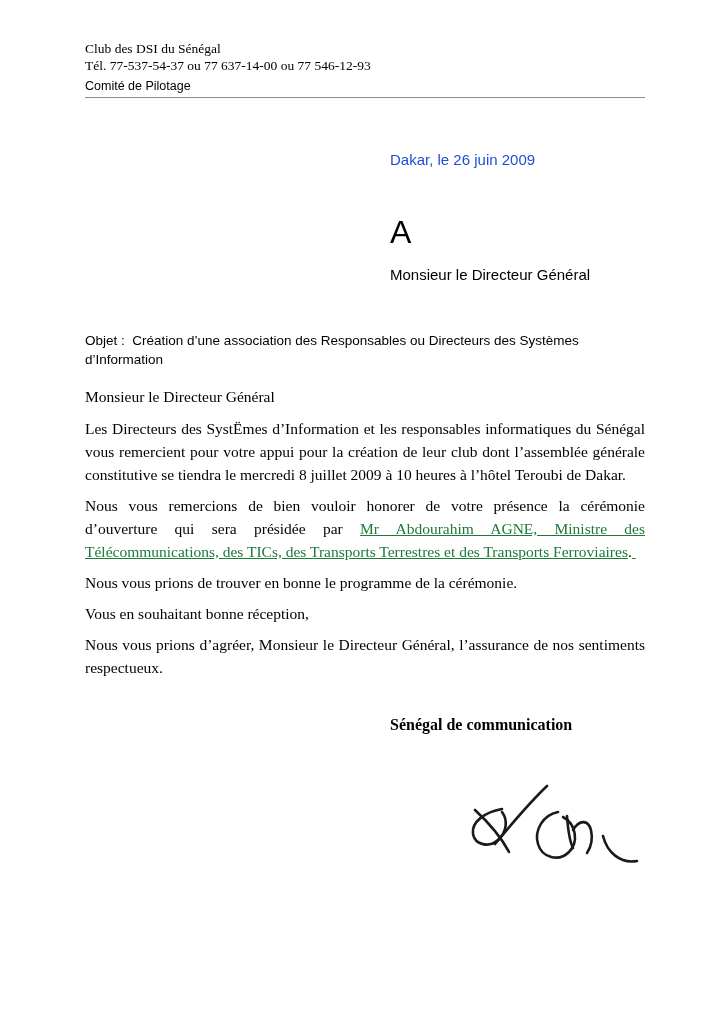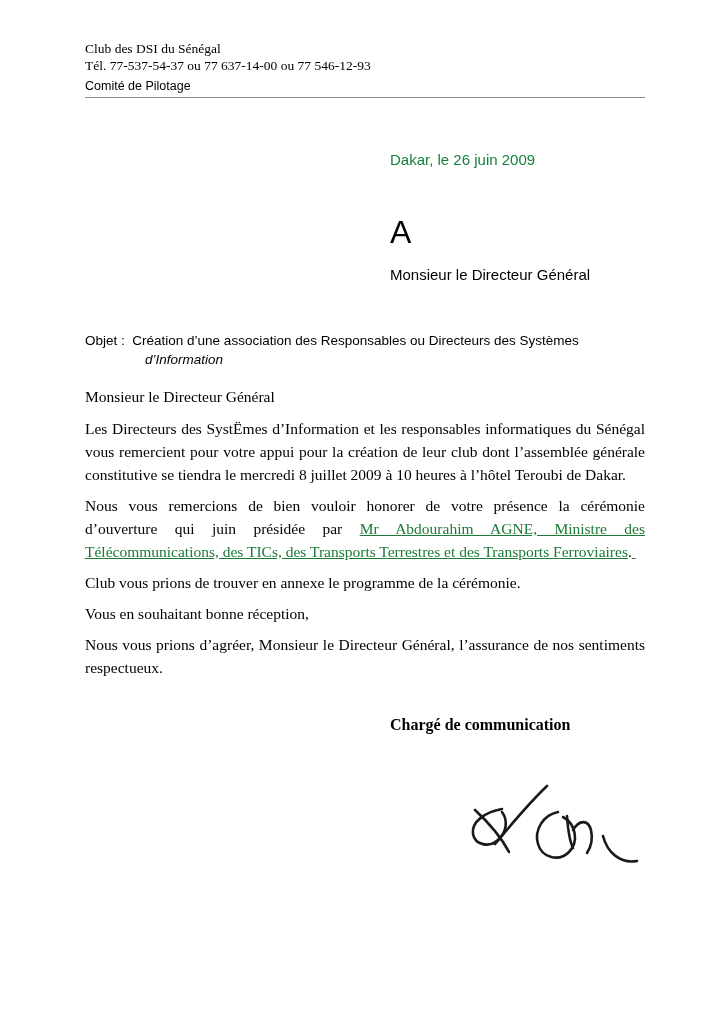--- a/index.html
+++ b/index.html
@@ -53,21 +53,21 @@
   }
 
   
   .date-line {
     position: absolute;
     left: 390px;
     top: 150px;
     font-family: "Liberation Sans", "DejaVu Sans", sans-serif;
     font-size: 15px;
     line-height: 19px;
-    color: #15803d;
+    color: #1d4ed8;
     white-space: nowrap;
   }
   .to-mark {
     position: absolute;
     left: 390px;
     top: 214px;
     font-family: "Liberation Sans", "DejaVu Sans", sans-serif;
     font-size: 32px;
     line-height: 36px;
     color: #000;
@@ -97,22 +97,20 @@
   .objet-label {
   }
   .objet-colon {
     text-decoration: none;
   }
   .objet-text {
     display: inline;
   }
   .objet-cont {
     display: block;
-    margin-left: 60px;
-    font-style: italic;
   }
 
   
   .body-block {
     position: absolute;
     left: 85px;
     top: 385px;
     width: 560px;
   }
   .p {
@@ -189,32 +187,32 @@
     <span class="objet-label">Objet</span><span class="objet-colon"> :</span>&nbsp;&nbsp;<span class="objet-text">Création d’une association des Responsables ou Directeurs des Systèmes</span>
     <span class="objet-cont">d’Information</span>
   </div>
 
   <div class="body-block">
 
     <p class="p salutation">Monsieur le Directeur Général</p>
 
     <p class="p">Les Directeurs des SystËmes d’Information et les responsables informatiques du Sénégal vous remercient pour votre appui pour la création de leur club dont l’assemblée générale constitutive se tiendra le mercredi 8 juillet 2009 à 10 heures à l’hôtel Teroubi de Dakar.</p>
 
-    <p class="p"><span>Nous vous remercions de bien vouloir honorer de votre présence la cérémonie d’ouverture qui juin présidée par </span><span class="greenlink">Mr Abdourahim AGNE, Ministre des Télécommunications, des TICs, des Transports Terrestres et des Transports Ferroviaires</span><span>.</span><span class="green-space">&nbsp;</span></p>
-
-    <p class="p">Club vous prions de trouver en annexe le programme de la cérémonie.</p>
+    <p class="p"><span>Nous vous remercions de bien vouloir honorer de votre présence la cérémonie d’ouverture qui sera présidée par </span><span class="greenlink">Mr Abdourahim AGNE, Ministre des Télécommunications, des TICs, des Transports Terrestres et des Transports Ferroviaires</span><span>.</span><span class="green-space">&nbsp;</span></p>
+
+    <p class="p">Nous vous prions de trouver en bonne le programme de la cérémonie.</p>
 
     <p class="p">Vous en souhaitant bonne réception,</p>
 
     <p class="p last">Nous vous prions d’agréer, Monsieur le Directeur Général, l’assurance de nos sentiments respectueux.</p>
 
   </div>
 
   <div class="sign-block">
-    <div class="sign-role">Chargé de communication</div>
+    <div class="sign-role">Sénégal de communication</div>
   </div>
 
   <div class="signature-mark">
     <svg width="210" height="100" viewBox="0 0 210 100" fill="none" xmlns="http://www.w3.org/2000/svg">
       <g stroke="#1a1a1a" stroke-width="2.6" stroke-linecap="round" stroke-linejoin="round" fill="none">
 
         <path d="M47 27 C 30 30, 16 40, 18 52 C 20 63, 34 66, 43 58 C 52 50, 53 38, 47 30"></path>
         <path d="M20 28 C 33 40, 46 55, 54 70"></path>
 
         <path d="M40 62 C 55 44, 73 22, 92 4"></path>

